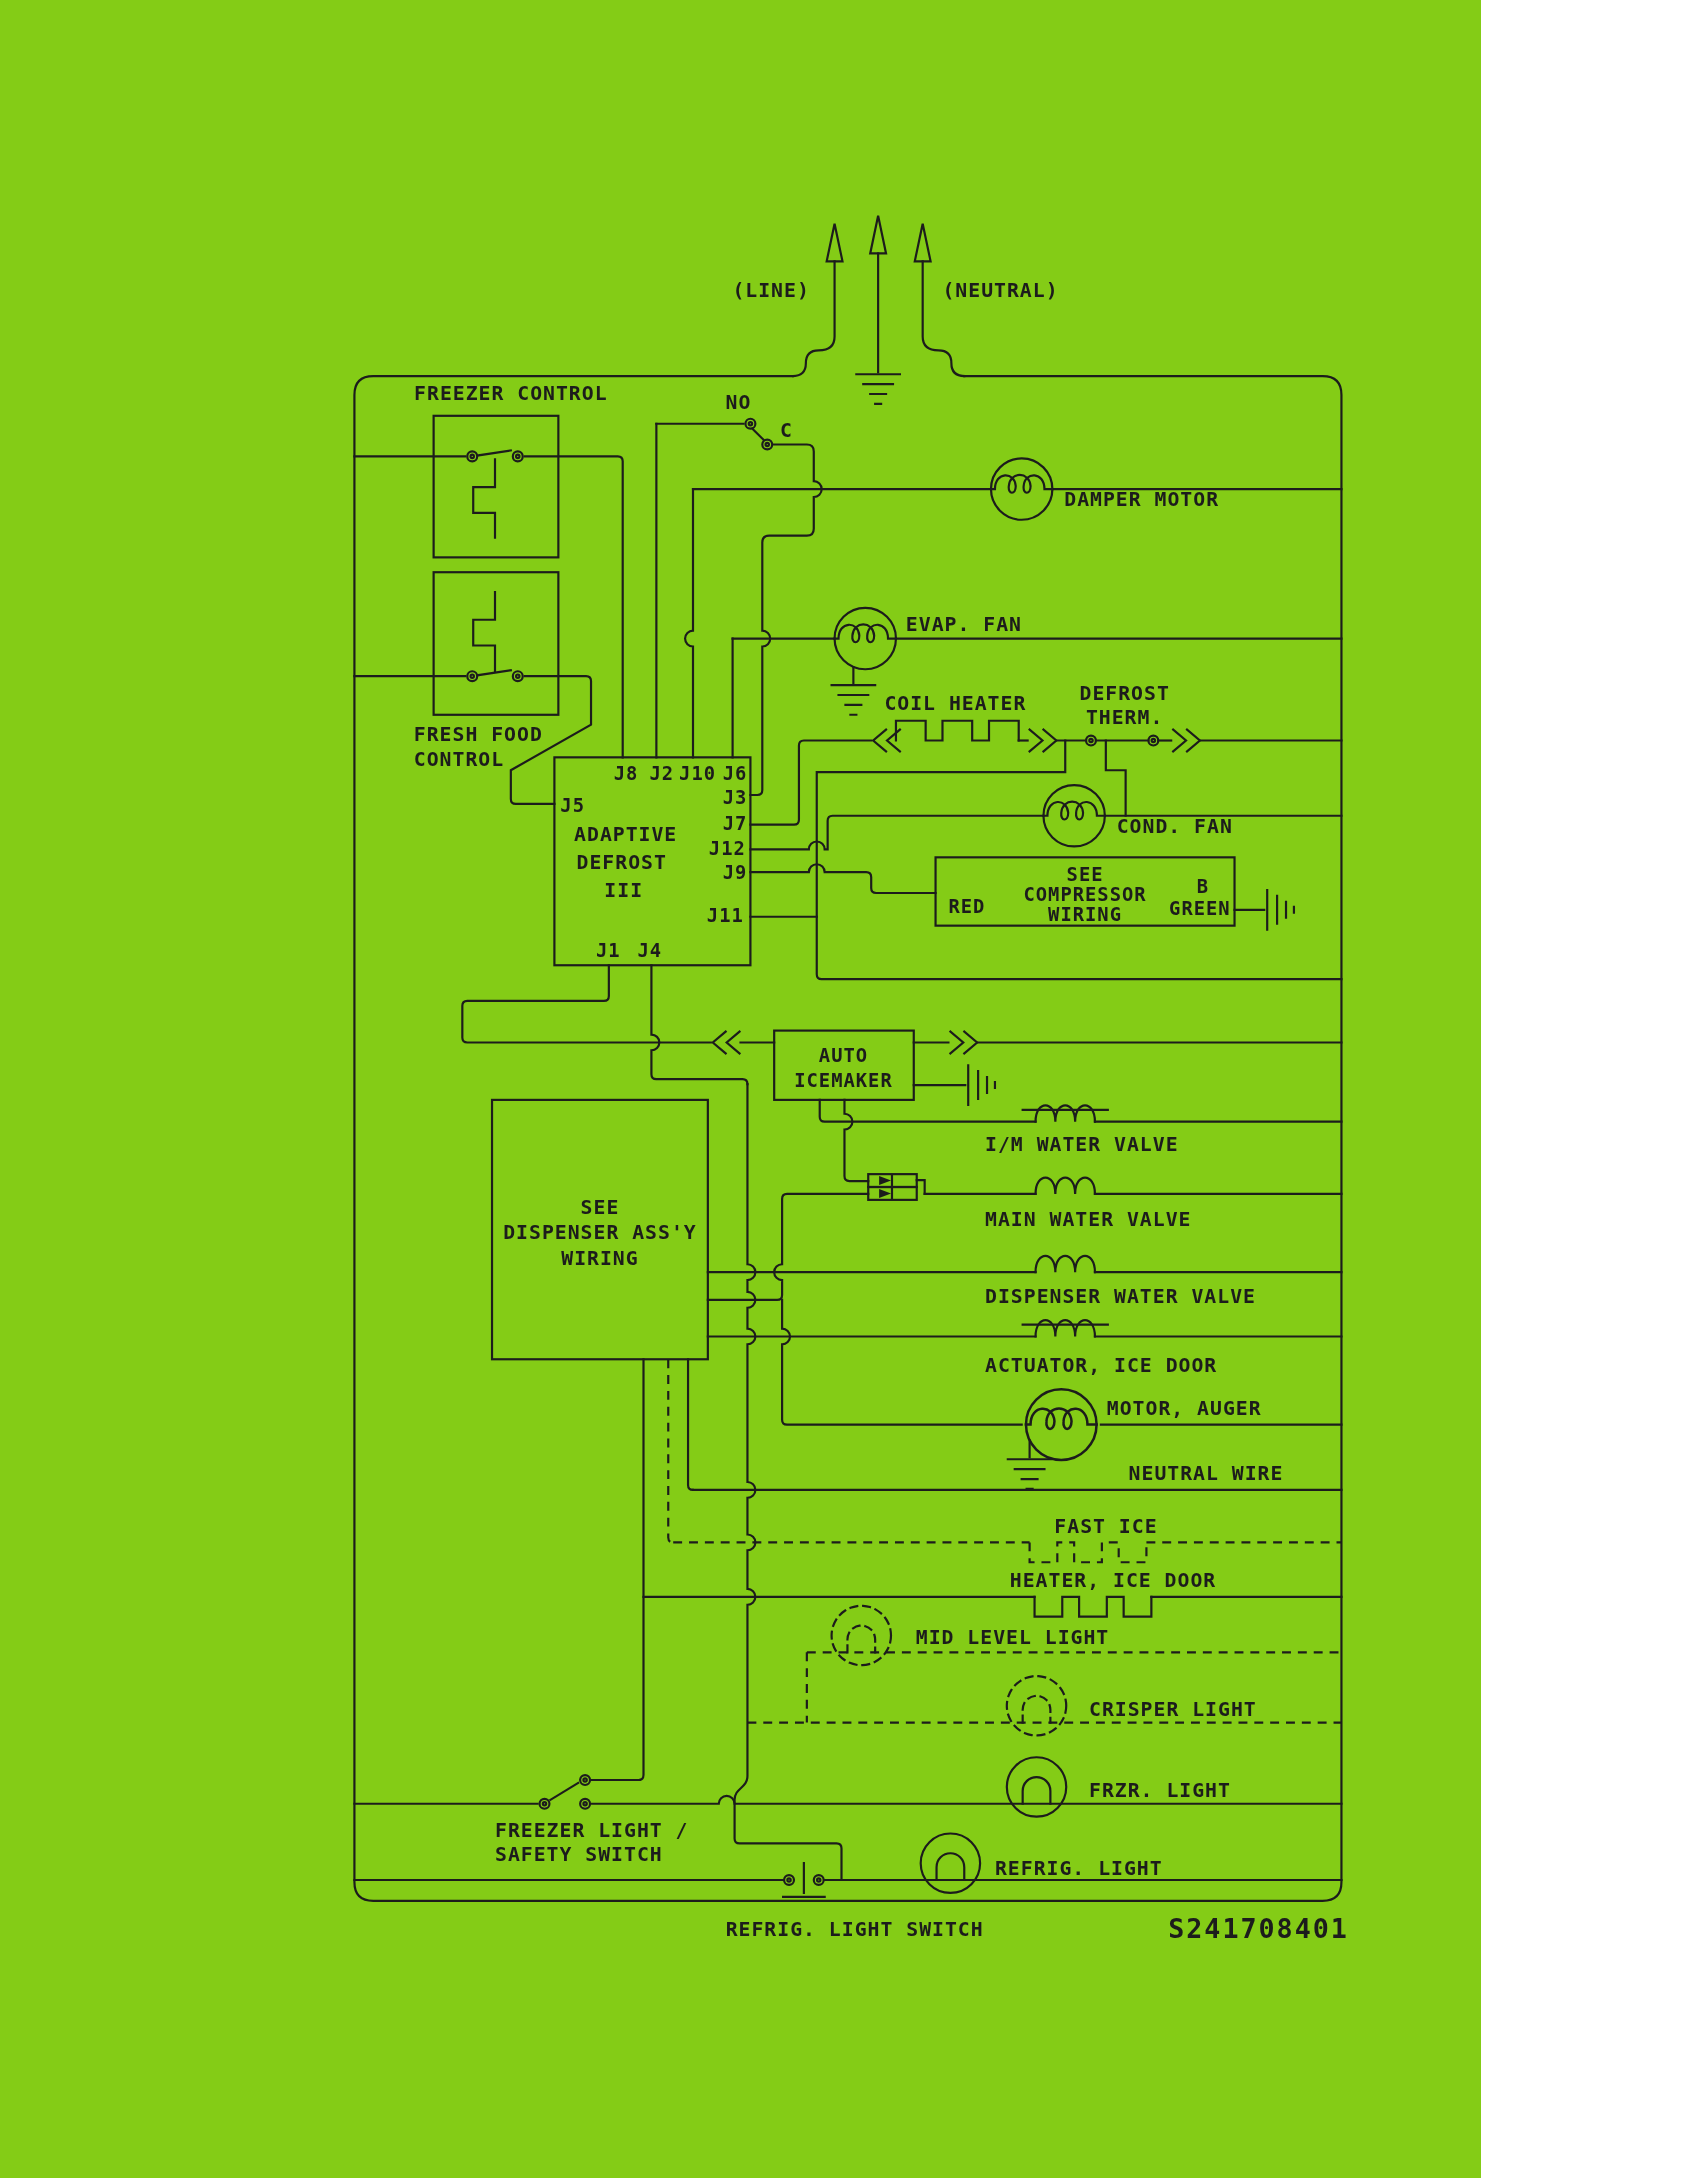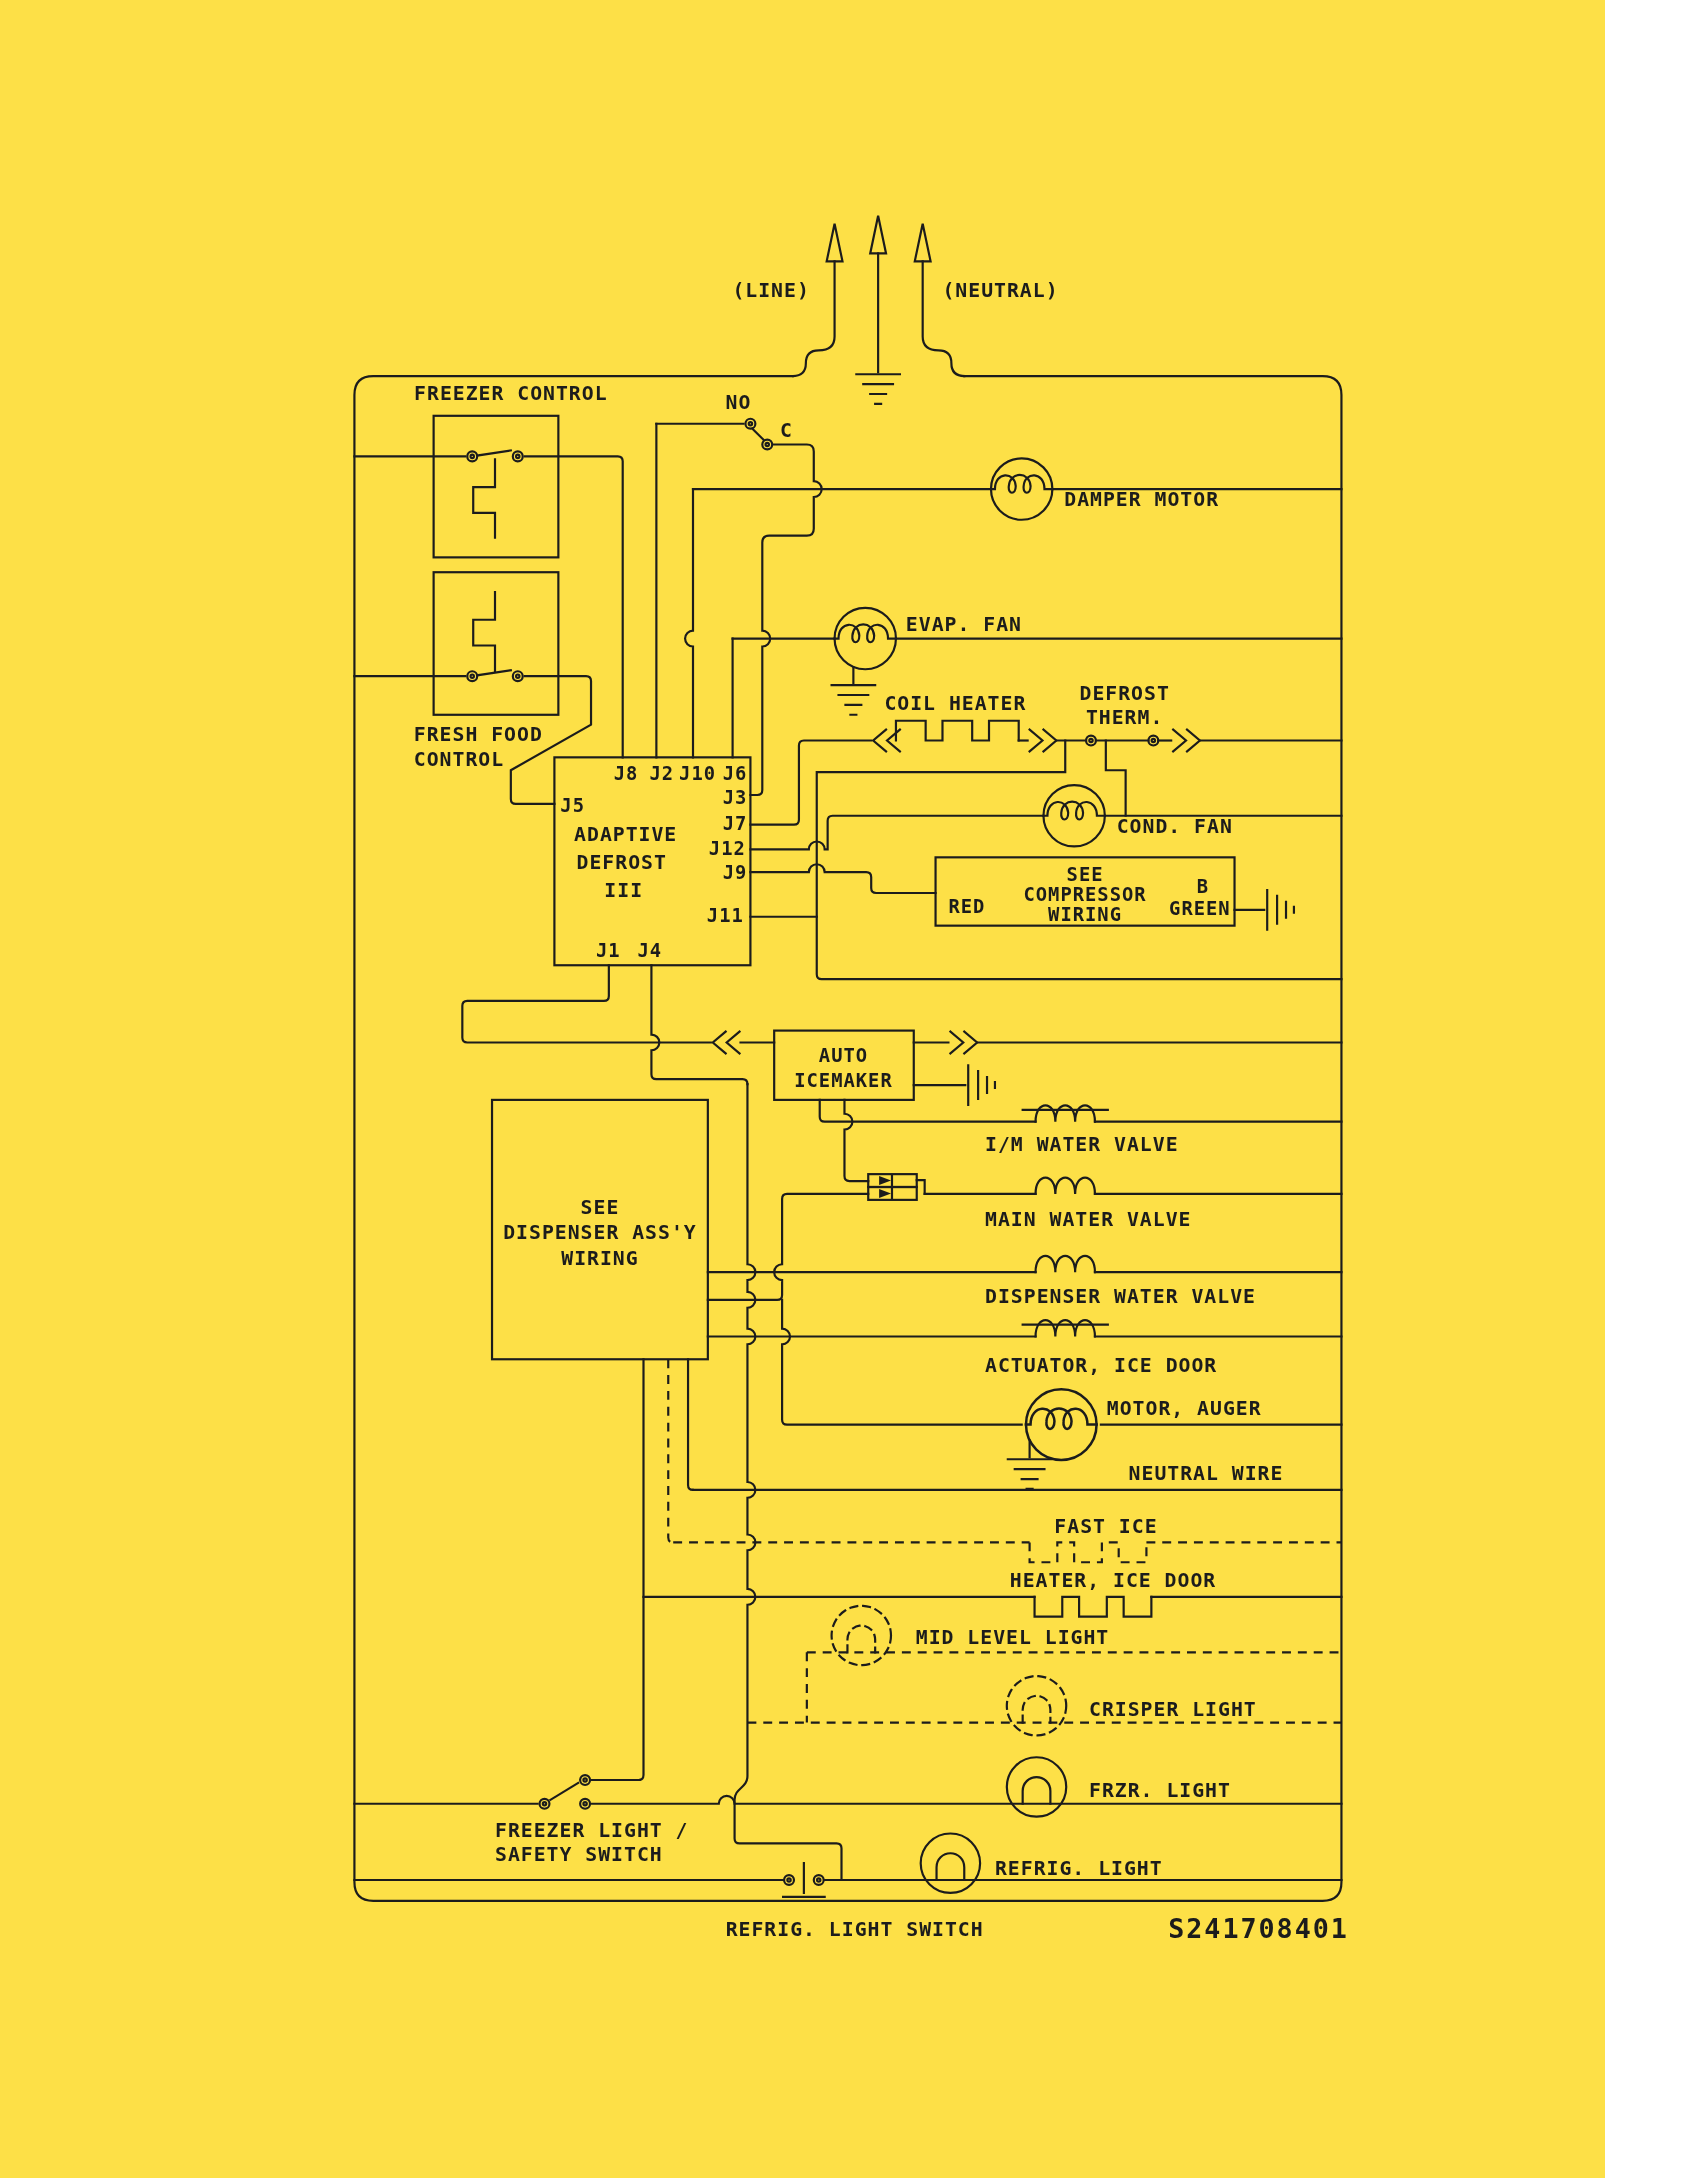--- a/index.html
+++ b/index.html
@@ -1,16 +1,16 @@
 <!DOCTYPE html>
 <html><head>
 <meta charset="utf-8">
 <style>
   html,body{margin:0;padding:0;background:#fff;}
-  .page{width:1605px;height:2178px;background:#fde047;position:relative;}
+  .page{width:1481px;height:2178px;background:#84cc16;position:relative;}
   svg{display:block;}
   .w{fill:none;stroke:#1c1c1c;stroke-width:2.2;stroke-linecap:square;stroke-linejoin:miter;}
   .wd{fill:none;stroke:#1c1c1c;stroke-width:2.2;stroke-linecap:butt;stroke-dasharray:9 7;}
   .t{fill:#1c1c1c;stroke:none;font-family:"DejaVu Sans Mono","Liberation Mono",monospace;
      font-weight:bold;font-size:20px;letter-spacing:1px;}
   .ts{font-size:19px;}
   .tc{text-anchor:middle;}
   .te{text-anchor:end;}
   .tb{font-size:27px;letter-spacing:2px;}
   .fillk{fill:#1c1c1c;stroke:none;}

